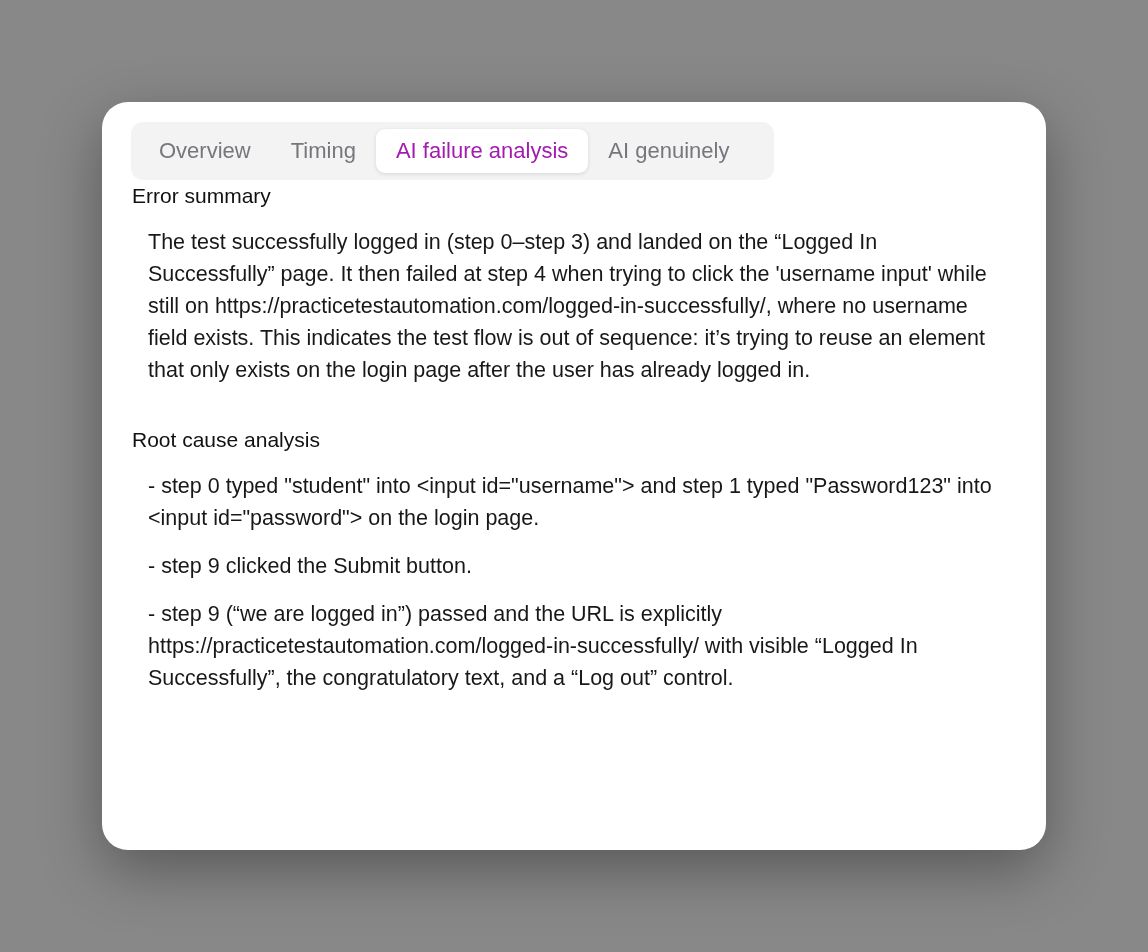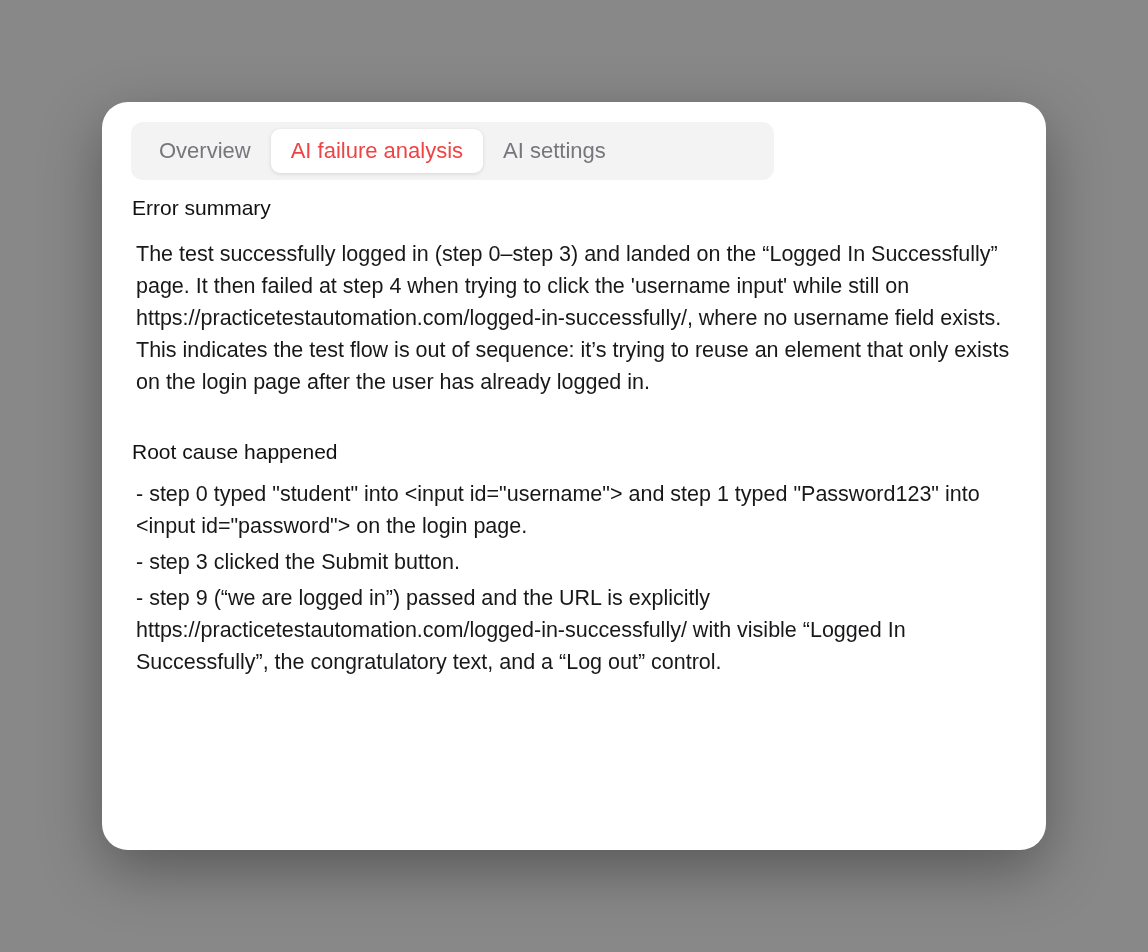--- a/index.html
+++ b/index.html
@@ -21,47 +21,48 @@
     height: 58px; width: 643px;
     background: #f3f3f4; border-radius: 12px;
     display: flex; align-items: center; padding: 0 6px 0 8px; box-sizing: border-box;
   }
   .tab {
     font-size: 22px; color: #76767c; padding: 0 20px; height: 44px;
     display: flex; align-items: center; border-radius: 9px; cursor: pointer;
     white-space: nowrap;
   }
   .tab.active {
-    background: #ffffff; color: #ef4444; box-shadow: 0 1px 4px rgba(0,0,0,0.12);
+    background: #ffffff; color: #a21caf; box-shadow: 0 1px 4px rgba(0,0,0,0.12);
   }
   .content {
-    position: absolute; left: 30px; top: 92px; width: 890px;
+    position: absolute; left: 30px; top: 80px; width: 890px;
     color: #18181b;
   }
   h3 { font-size: 21px; font-weight: normal; margin: 0; line-height: 28px; color: #111; }
-  .para { font-size: 21.5px; line-height: 32px; margin: 4px; white-space: pre-wrap; }
+  .para { font-size: 21.5px; line-height: 32px; margin: 16px; white-space: pre-wrap; }
   .s1 h3 { margin-bottom: 16px; }
   .s2 { margin-top: 40px; }
   .s2 h3 { margin-bottom: 12px; }
 </style>
 </head>
 <body>
 
 <div class="card">
   <div class="tabs">
     <div class="tab">Overview</div>
+    <div class="tab">Timing</div>
     <div class="tab active">AI failure analysis</div>
-    <div class="tab">AI settings</div>
+    <div class="tab">AI genuinely</div>
   </div>
 
   <div class="content">
     <div class="s1">
       <h3>Error summary</h3>
       <p class="para">The test successfully logged in (step 0–step 3) and landed on the “Logged In Successfully” page. It then failed at step 4 when trying to click the 'username input' while still on https://practicetestautomation.com/logged-in-successfully/, where no username field exists. This indicates the test flow is out of sequence: it’s trying to reuse an element that only exists on the login page after the user has already logged in.</p>
     </div>
     <div class="s2">
-      <h3>Root cause happened</h3>
+      <h3>Root cause analysis</h3>
       <p class="para">- step 0 typed "student" into &lt;input id="username"&gt; and step 1 typed "Password123" into &lt;input id="password"&gt; on the login page.</p>
-      <p class="para">- step 3 clicked the Submit button.</p>
+      <p class="para">- step 9 clicked the Submit button.</p>
       <p class="para">- step 9 (“we are logged in”) passed and the URL is explicitly https://practicetestautomation.com/logged-in-successfully/ with visible “Logged In Successfully”, the congratulatory text, and a “Log out” control.</p>
     </div>
   </div>
 </div>
 
 </body></html>

